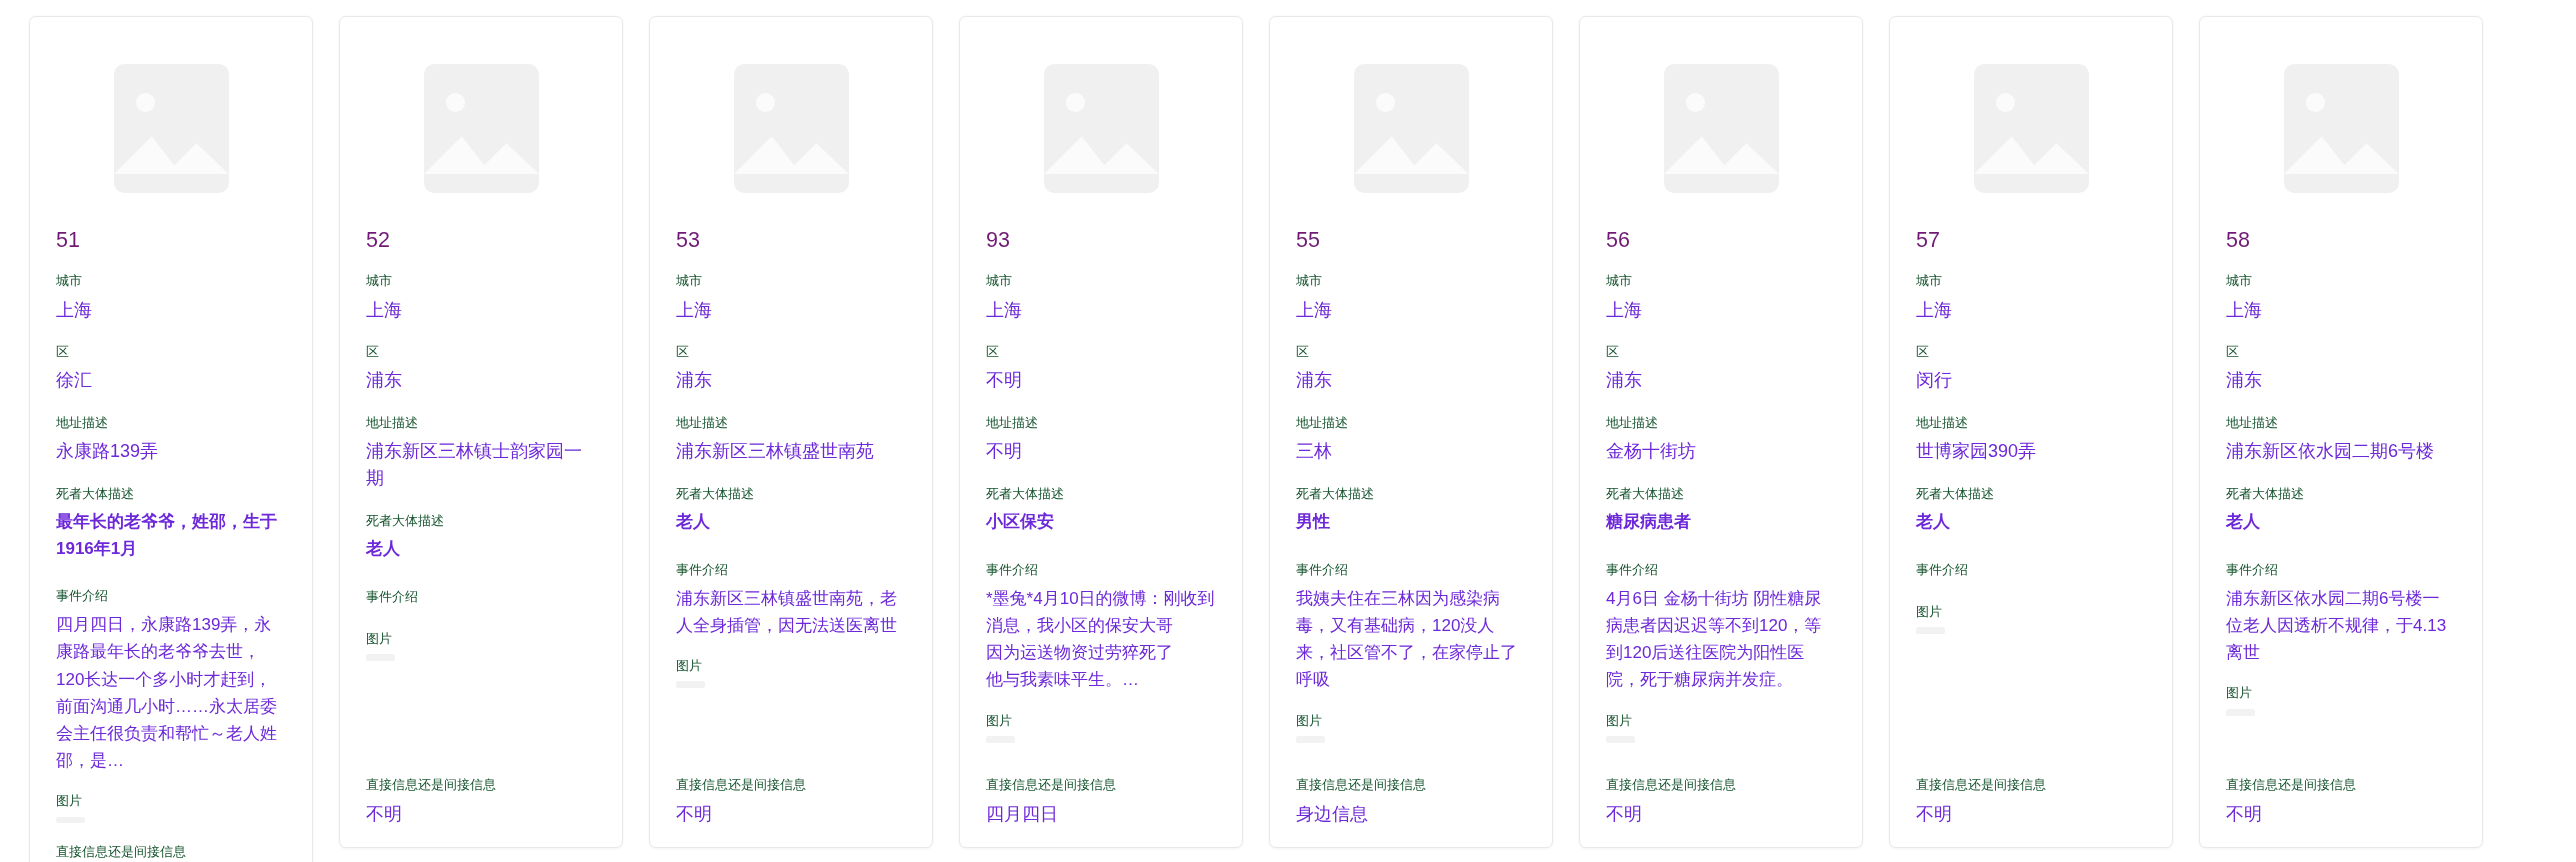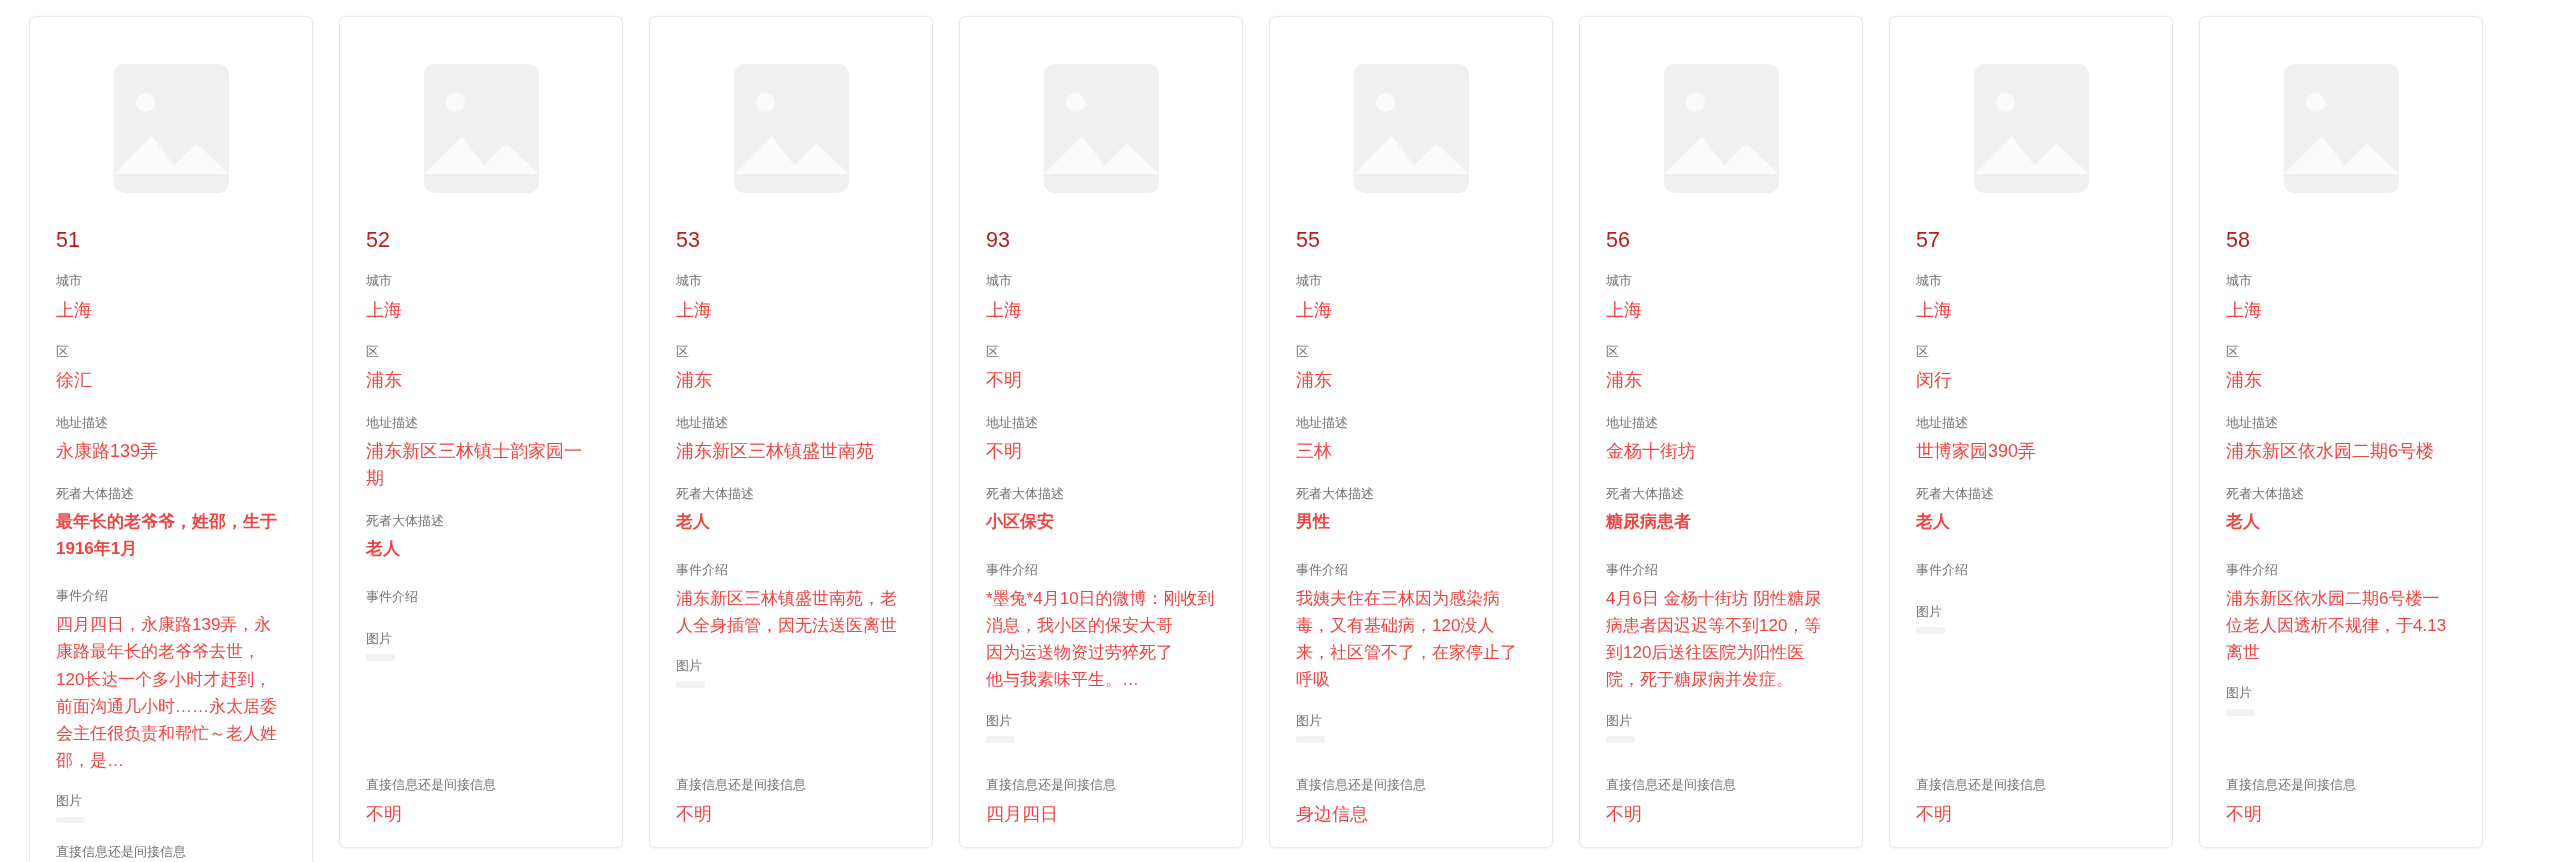--- a/index.html
+++ b/index.html
@@ -58,34 +58,34 @@
   }
   .thumb .mountain svg { display: block; }
   .card-body {
     padding: 0 26px;
     flex: 1 1 auto;
     display: flex;
     flex-direction: column;
   }
   .row-id {
     font-size: 21.5px;
-    color: #b91c1c;
+    color: #701a75;
     margin: 0 0 22.3px 0;
     line-height: 1;
   }
   .field { margin-bottom: 20.6px; }
   .field-label {
     font-size: 13px;
-    color: #737373;
+    color: #14532d;
     margin-bottom: 7.7px;
     line-height: 1.2;
   }
   .field-value {
     font-size: 18px;
-    color: #ef4444;
+    color: #6d28d9;
     line-height: 1.5;
     word-break: break-word;
     white-space: pre-wrap;
   }
   .field-value.small {
     font-size: 17px;
     line-height: 1.55;
     font-weight: bold;
   }
   .field.desc { margin-bottom: 26px; }

